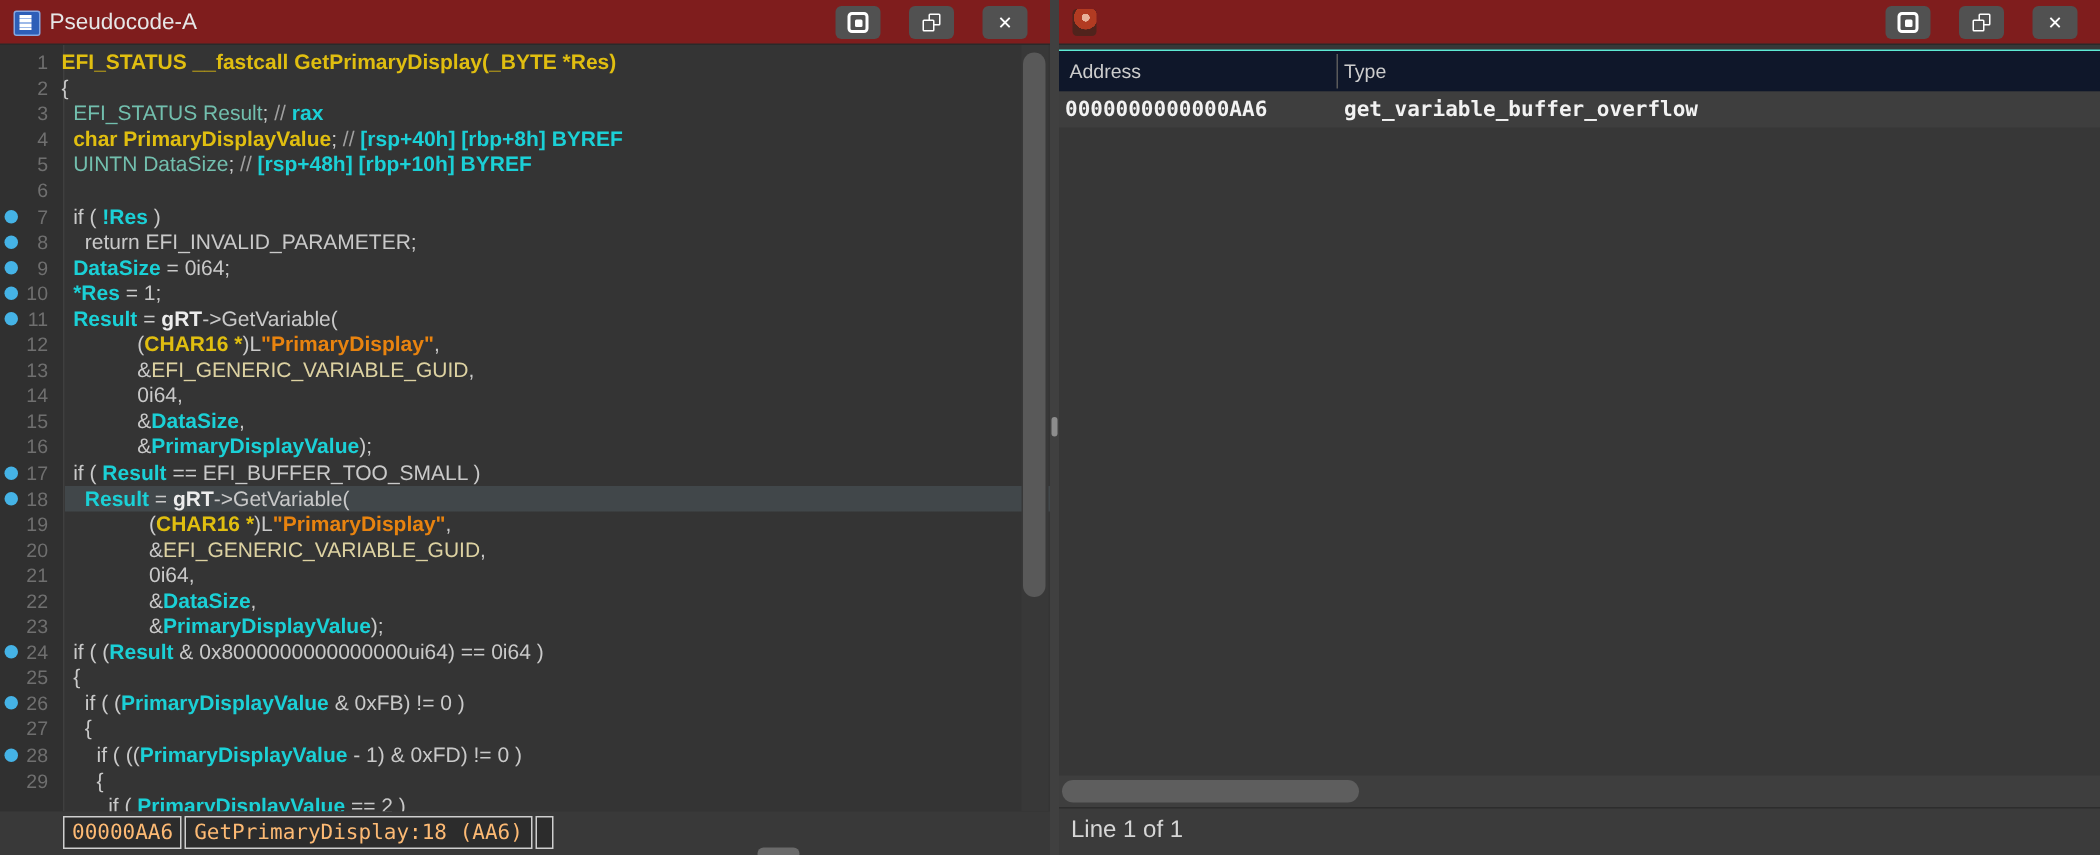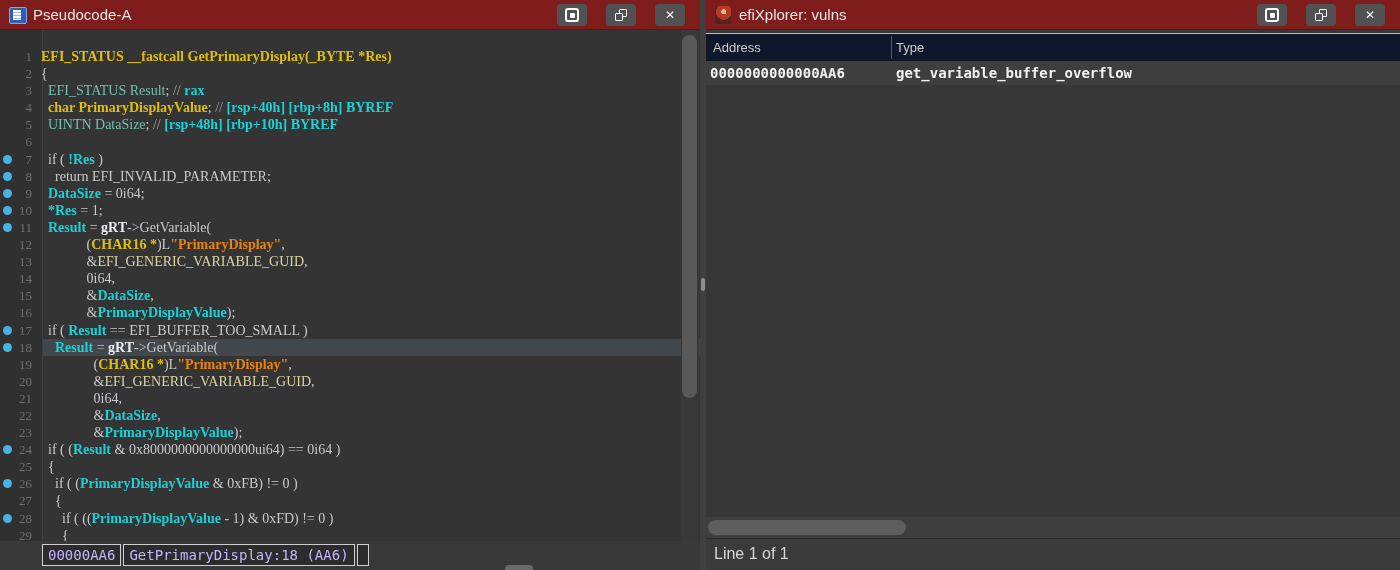--- a/index.html
+++ b/index.html
@@ -34,21 +34,21 @@
   .gly-res::before { content:""; position:absolute; right:0; top:0; width:6px; height:6px;
           border:1.5px solid #fff; border-radius:1px; }
   .gly-res::after  { content:""; position:absolute; left:0; bottom:0; width:6px; height:6px;
           border:1.5px solid #fff; border-radius:1px; background:#515151; }
   .gly-x { color:#fff; font-weight:bold; font-size:12px; line-height:22px; font-family:"DejaVu Sans",sans-serif; }
 
   
   .codearea { position:absolute; left:0; top:30px; width:700px; height:511px; background:#343434; overflow:hidden; }
   .gutterbg { position:absolute; left:0; top:0; width:42px; height:100%; background:#303030; border-right:1px solid #3f3f3f; }
   .codelines { position:absolute; left:0; top:3px; width:100%;
-               font-family:Liberation Serif, serif; font-size:14px;margin-top:15px; }
+               font-family:Liberation Sans, sans-serif; font-size:14px; }
   .cl { position:relative; height:17.1px; line-height:17.1px; white-space:pre; }
   .cl.hl { background:linear-gradient(to right, rgba(0,0,0,0) 43px, #41474a 43px); }
   .dot { position:absolute; left:3px; top:4px; width:9px; height:9px; border-radius:50%; }
   .dot.on { background:#45b3e6; }
   .ln { display:inline-block; width:37px; padding-right:5px; box-sizing:border-box;
         text-align:right; color:#6f6f6f; font-size:13px; }
   .ct { padding-left:4px; color:#c9c9c9; }
   .s-g  { color:#c9c9c9; }
   .s-gd { color:#a0a0a0; }
   .s-c  { color:#1bd0d6; font-weight:bold; }
@@ -57,21 +57,21 @@
   .s-o  { color:#e8830f; font-weight:bold; }
   .s-p  { color:#ddd2a2; }
   .s-w  { color:#ececec; font-weight:bold; }
 
   .vscroll { position:absolute; right:1px; top:0; width:18px; height:100%; background:#383838; }
   .vthumb  { position:absolute; left:1px; top:5px; width:15px; height:363px; background:#595959; border-radius:8px; }
 
   
   .lstatus { position:absolute; left:0; top:541px; width:700px; height:29px; background:#393939;
              display:flex; padding:3px 0 0 42px; box-sizing:border-box; gap:2px; }
-  .sbox { height:20px; line-height:20px; border:1px solid #cfcfcf; background:#2c2c2c; color:#c4b5fd;
+  .sbox { height:20px; line-height:20px; border:1px solid #cfcfcf; background:#2c2c2c; color:#fdba74;
           font-family:"DejaVu Sans Mono",monospace; font-size:14px; padding:0 5px; white-space:pre; }
   .sbox.small { width:10px; padding:0; }
   .hpeek { position:absolute; left:505px; top:565px; width:28px; height:8px; border-radius:4px; background:#6a6a6a; }
 
   
   .thead { position:absolute; left:0; top:33px; width:100%; height:28px; background:#0f172a;
            border-top:1px solid #5eead4; box-sizing:border-box; }
   .thead::after { content:""; position:absolute; left:185px; top:2px; bottom:2px; width:1px; background:#5a5a5a; }
   .th { position:absolute; top:0; line-height:28px; color:#cdcdcd; font-size:13px; }
   .th.addr { left:7px; } .th.type { left:190px; }
@@ -156,21 +156,20 @@
     <div class="hpeek"></div>
   </section>
 
   <div class="splitter">
     <span class="handle"></span>
   </div>
 
   <section class="pane right">
     <header class="tbar">
       <span class="ricon"></span>
-      <span class="ptitle">efiXplorer: vulns</span>
       <span class="wbtns">
         <button class="wbtn">
             <span class="gly-max"></span>
           </button>
         <button class="wbtn">
             <span class="gly-res"></span>
           </button>
         <button class="wbtn">
             <span class="gly-x">✕</span>
           </button>

